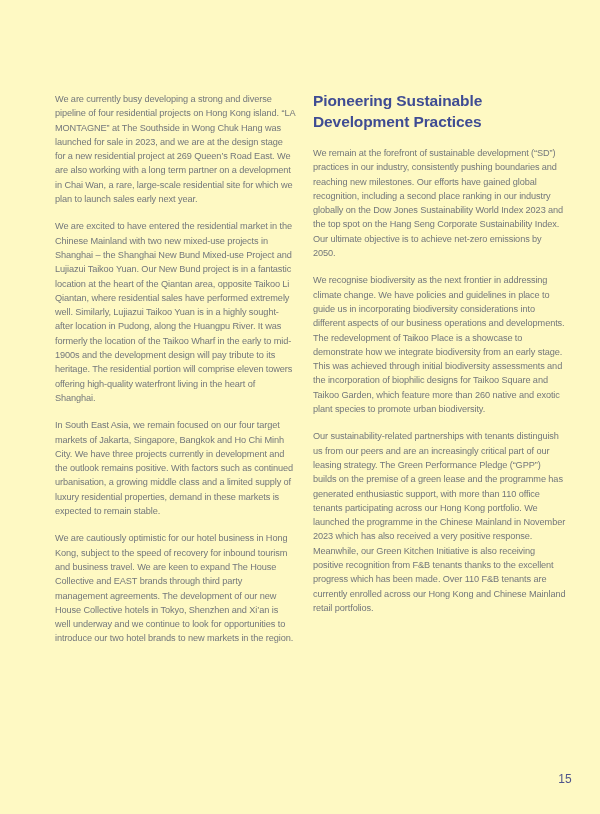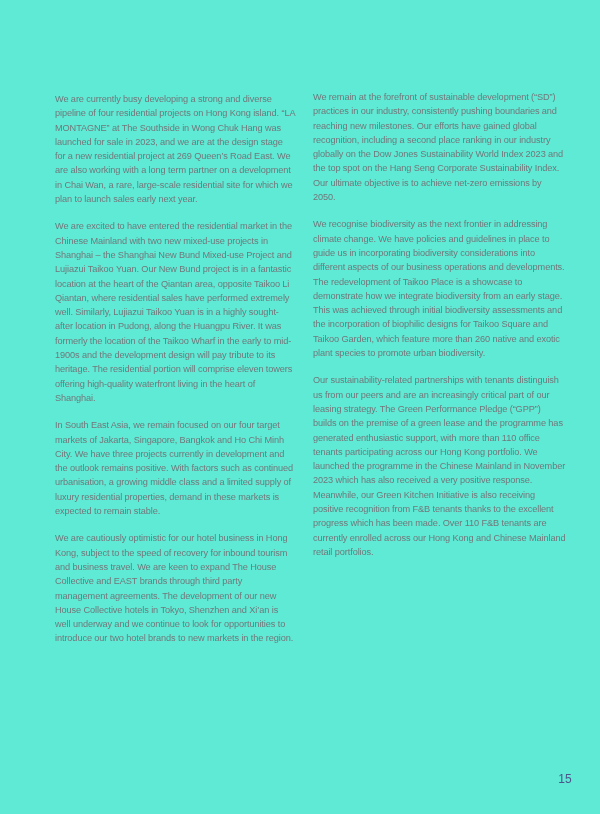--- a/index.html
+++ b/index.html
@@ -10,21 +10,21 @@
     width: 600px;
     height: 814px;
     background: #edeff0;
     font-family: "Liberation Sans", sans-serif;
     position: relative;
     overflow: hidden;
   }
   .page {
     position: absolute;
     inset: 0;
-    background: #5eead4;
+    background: #fef9c3;
   }
   .col {
     position: absolute;
   }
   .col-left {
     left: 55px;
     top: 92px;
     width: 240px;
   }
   .col-right {
@@ -64,20 +64,21 @@
 <div class="page">
 
   <div class="col col-left">
     <p class="body-para">We are currently busy developing a strong and diverse pipeline of four residential projects on Hong Kong island. “LA MONTAGNE” at The Southside in Wong Chuk Hang was launched for sale in 2023, and we are at the design stage for a new residential project at 269 Queen’s Road East. We are also working with a long term partner on a development in Chai Wan, a rare, large-scale residential site for which we plan to launch sales early next year.</p>
     <p class="body-para">We are excited to have entered the residential market in the Chinese Mainland with two new mixed-use projects in Shanghai – the Shanghai New Bund Mixed-use Project and Lujiazui Taikoo Yuan. Our New Bund project is in a fantastic location at the heart of the Qiantan area, opposite Taikoo Li Qiantan, where residential sales have performed extremely well. Similarly, Lujiazui Taikoo Yuan is in a highly sought-after location in Pudong, along the Huangpu River. It was formerly the location of the Taikoo Wharf in the early to mid-1900s and the development design will pay tribute to its heritage. The residential portion will comprise eleven towers offering high-quality waterfront living in the heart of Shanghai.</p>
     <p class="body-para">In South East Asia, we remain focused on our four target markets of Jakarta, Singapore, Bangkok and Ho Chi Minh City. We have three projects currently in development and the outlook remains positive. With factors such as continued urbanisation, a growing middle class and a limited supply of luxury residential properties, demand in these markets is expected to remain stable.</p>
     <p class="body-para">We are cautiously optimistic for our hotel business in Hong Kong, subject to the speed of recovery for inbound tourism and business travel. We are keen to expand The House Collective and EAST brands through third party management agreements. The development of our new House Collective hotels in Tokyo, Shenzhen and Xi’an is well underway and we continue to look for opportunities to introduce our two hotel brands to new markets in the region.</p>
   </div>
 
   <div class="col col-right">
+    <h1 class="section-heading">Pioneering Sustainable Development Practices</h1>
     <p class="body-para">We remain at the forefront of sustainable development (“SD”) practices in our industry, consistently pushing boundaries and reaching new milestones. Our efforts have gained global recognition, including a second place ranking in our industry globally on the Dow Jones Sustainability World Index 2023 and the top spot on the Hang Seng Corporate Sustainability Index. Our ultimate objective is to achieve net-zero emissions by 2050.</p>
     <p class="body-para">We recognise biodiversity as the next frontier in addressing climate change. We have policies and guidelines in place to guide us in incorporating biodiversity considerations into different aspects of our business operations and developments. The redevelopment of Taikoo Place is a showcase to demonstrate how we integrate biodiversity from an early stage. This was achieved through initial biodiversity assessments and the incorporation of biophilic designs for Taikoo Square and Taikoo Garden, which feature more than 260 native and exotic plant species to promote urban biodiversity.</p>
     <p class="body-para">Our sustainability-related partnerships with tenants distinguish us from our peers and are an increasingly critical part of our leasing strategy. The Green Performance Pledge (“GPP”) builds on the premise of a green lease and the programme has generated enthusiastic support, with more than 110 office tenants participating across our Hong Kong portfolio. We launched the programme in the Chinese Mainland in November 2023 which has also received a very positive response. Meanwhile, our Green Kitchen Initiative is also receiving positive recognition from F&amp;B tenants thanks to the excellent progress which has been made. Over 110 F&amp;B tenants are currently enrolled across our Hong Kong and Chinese Mainland retail portfolios.</p>
   </div>
 
   <div class="page-number">15</div>
 
 </div>
 
 </body></html>

